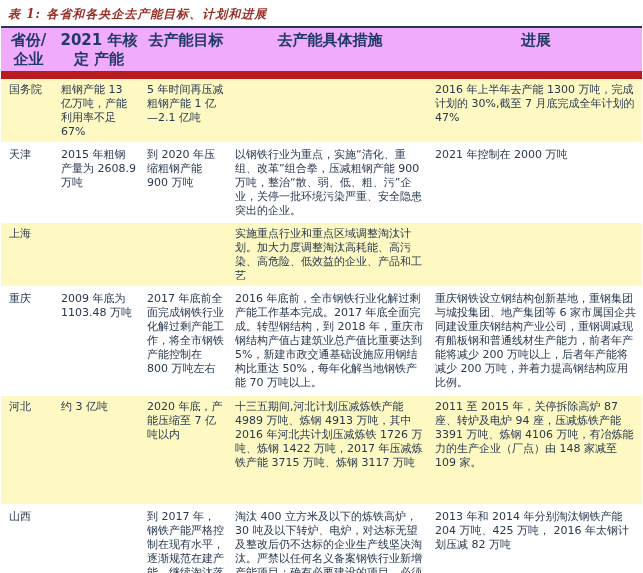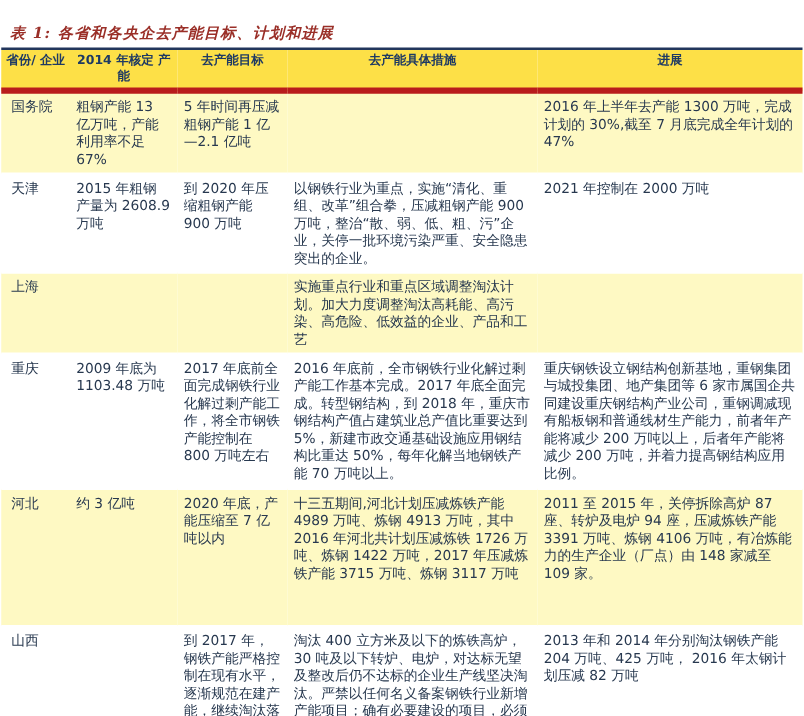--- a/index.html
+++ b/index.html
@@ -1,39 +1,39 @@
 <!DOCTYPE html>
 <html><head>
 <meta charset="utf-8">
 <style>
   html,body{margin:0;padding:0;}
   body{
     width:643px;height:573px;overflow:hidden;background:#ffffff;
     font-family:"DejaVu Sans","Liberation Sans",sans-serif;
     -webkit-font-smoothing:antialiased;
   }
-  .page{width:643px;height:573px;box-sizing:border-box;padding:16px 1px 0 1px;}
+  .page{width:643px;height:573px;box-sizing:border-box;padding:4px 1px 0 1px;}
   .table-title{
     font-family:"DejaVu Serif","Liberation Serif",serif;
     font-style:italic;font-weight:bold;
     color:#9a2f28;font-size:12px;letter-spacing:1px;
     padding:2px 0 3px 7px;
     border-bottom:2.5px solid #22365c;
     margin-bottom:0;
   }
   table.cap{
     width:641px;table-layout:fixed;border-collapse:collapse;
     font-size:11px;color:#27384f;line-height:1.27;
   }
   col.c1{width:55px;} col.c2{width:86px;} col.c3{width:88px;}
   col.c4{width:200px;} col.c5{width:212px;}
   thead td{
     color:#1f3a63;font-weight:bold;text-align:center;vertical-align:top;
-    padding:3px 2px 2px 2px;font-size:10px;
-    border-bottom:5px solid #b91c1c;background:#fde047;
+    padding:3px 2px 2px 2px;font-size:15px;
+    border-bottom:8px solid #b91c1c;background:#f0abfc;
   }
   tbody td{
     vertical-align:top;text-align:left;
     padding:4px 6px 3px 5px;
     border-bottom:2px solid #ffffff;
   }
   tbody td:first-child{padding-left:8px;font-weight:normal;}
   tr.shaded td{background:#fef9c3;}
   tr.plain td{background:#ffffff;}
 </style>
@@ -47,21 +47,21 @@
     <colgroup>
       <col class="c1">
         <col class="c2">
         <col class="c3">
         <col class="c4">
         <col class="c5">
     </colgroup>
     <thead>
       <tr style="height:32px;">
         <td>省份/ 企业</td>
-        <td>2014 年核定 产能</td>
+        <td>2021 年核定 产能</td>
         <td>去产能目标</td>
         <td>去产能具体措施</td>
         <td>进展</td>
       </tr>
     </thead>
     <tbody>
       <tr class="shaded" style="height:52px;">
         <td>国务院</td>
         <td>粗钢产能 13 亿万吨，产能利用率不足 67%</td>
         <td>5 年时间再压减粗钢产能 1 亿—2.1 亿吨</td>

